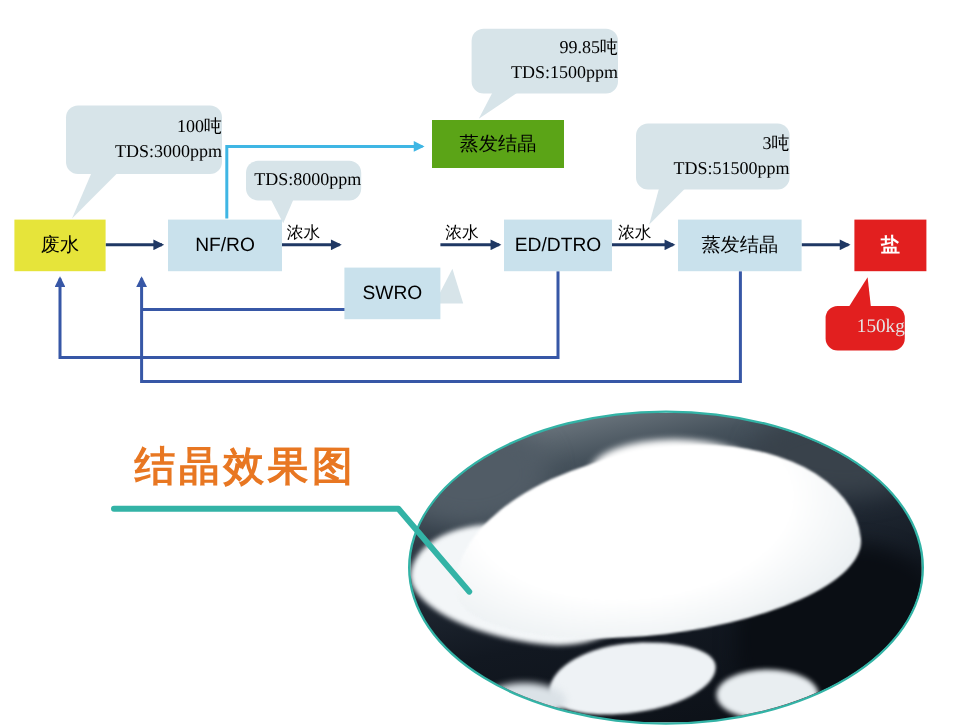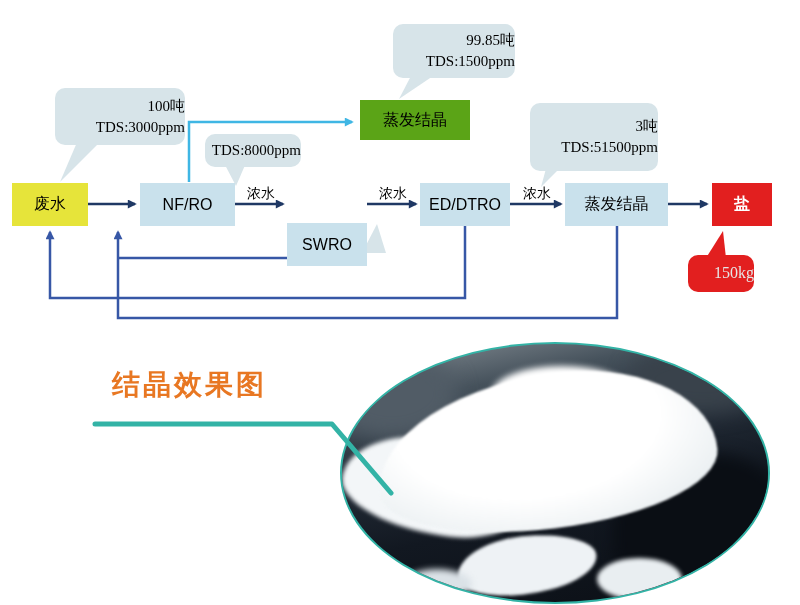--- a/index.html
+++ b/index.html
@@ -24,23 +24,23 @@
        background:var(--box-lightblue);color:#000;font-size:16px;top:183px;height:43px;}
   .box.yellow{background:var(--box-yellow);}
   .box.green{background:var(--box-green);}
   .box.red{background:var(--box-red);color:#fff;font-weight:bold;}
 
   .callout{position:absolute;z-index:2;display:flex;flex-direction:column;align-items:flex-end;
            justify-content:center;background:var(--callout-bg);border-radius:10px;
            color:#000;font-size:15px;line-height:1.4;text-align:center;font-family:Liberation Serif, serif;}
   .callout.red{background:var(--box-red);color:#e5e5e5;font-size:16px;}
 
-  .edge-label{position:absolute;z-index:2;width:44px;text-align:center;font-size:14px;color:#000;}
+  .edge-label{position:absolute;z-index:2;width:44px;font-size:14px;color:#000;}
 
-  .caption{position:absolute;z-index:4;font-size:28px;font-weight:bold;color:var(--caption-orange);
+  .caption{position:absolute;z-index:4;font-size:34px;font-weight:bold;color:var(--caption-orange);
            letter-spacing:3px;}
 
   .photo{position:absolute;left:340px;top:342px;width:430px;height:262px;z-index:2;
          border-radius:50%;overflow:hidden;border:2px solid var(--teal-pointer);
          background:linear-gradient(168deg,#9aa4ab 0%,#707a82 8%,#46525c 20%,#232c37 40%,#121821 62%,#0b0f15 100%);}
   .photo div{position:absolute;}
   .ph-tl{left:-15px;top:5px;width:130px;height:90px;background:#515c66;border-radius:50%;filter:blur(10px);}
   .ph-tr{right:-10px;top:0;width:150px;height:70px;background:#39424b;border-radius:50%;filter:blur(10px);}
   .ph-mound{left:35px;top:30px;width:340px;height:155px;
             background:radial-gradient(ellipse at 45% 30%,#ffffff 50%,#eef2f4 75%,#dde4e8 100%);
@@ -114,21 +114,21 @@
     <span>100吨</span>
     <span>TDS:3000ppm</span>
   </div>
   <div class="callout" style="left:205px;top:134px;width:96px;height:33px;">
     <span>TDS:8000ppm</span>
   </div>
   <div class="callout" style="left:393px;top:24px;width:122px;height:54px;">
     <span>99.85吨</span>
     <span>TDS:1500ppm</span>
   </div>
-  <div class="callout" style="left:530px;top:103px;width:128px;height:68px;">
+  <div class="callout" style="left:530px;top:103px;width:128px;height:55px;">
     <span>3吨</span>
     <span>TDS:51500ppm</span>
   </div>
   <div class="callout red" style="left:688px;top:255px;width:66px;height:37px;">
     <span>150kg</span>
   </div>
 
   <div class="photo">
     <div class="ph-tl"></div>
     <div class="ph-tr"></div>

